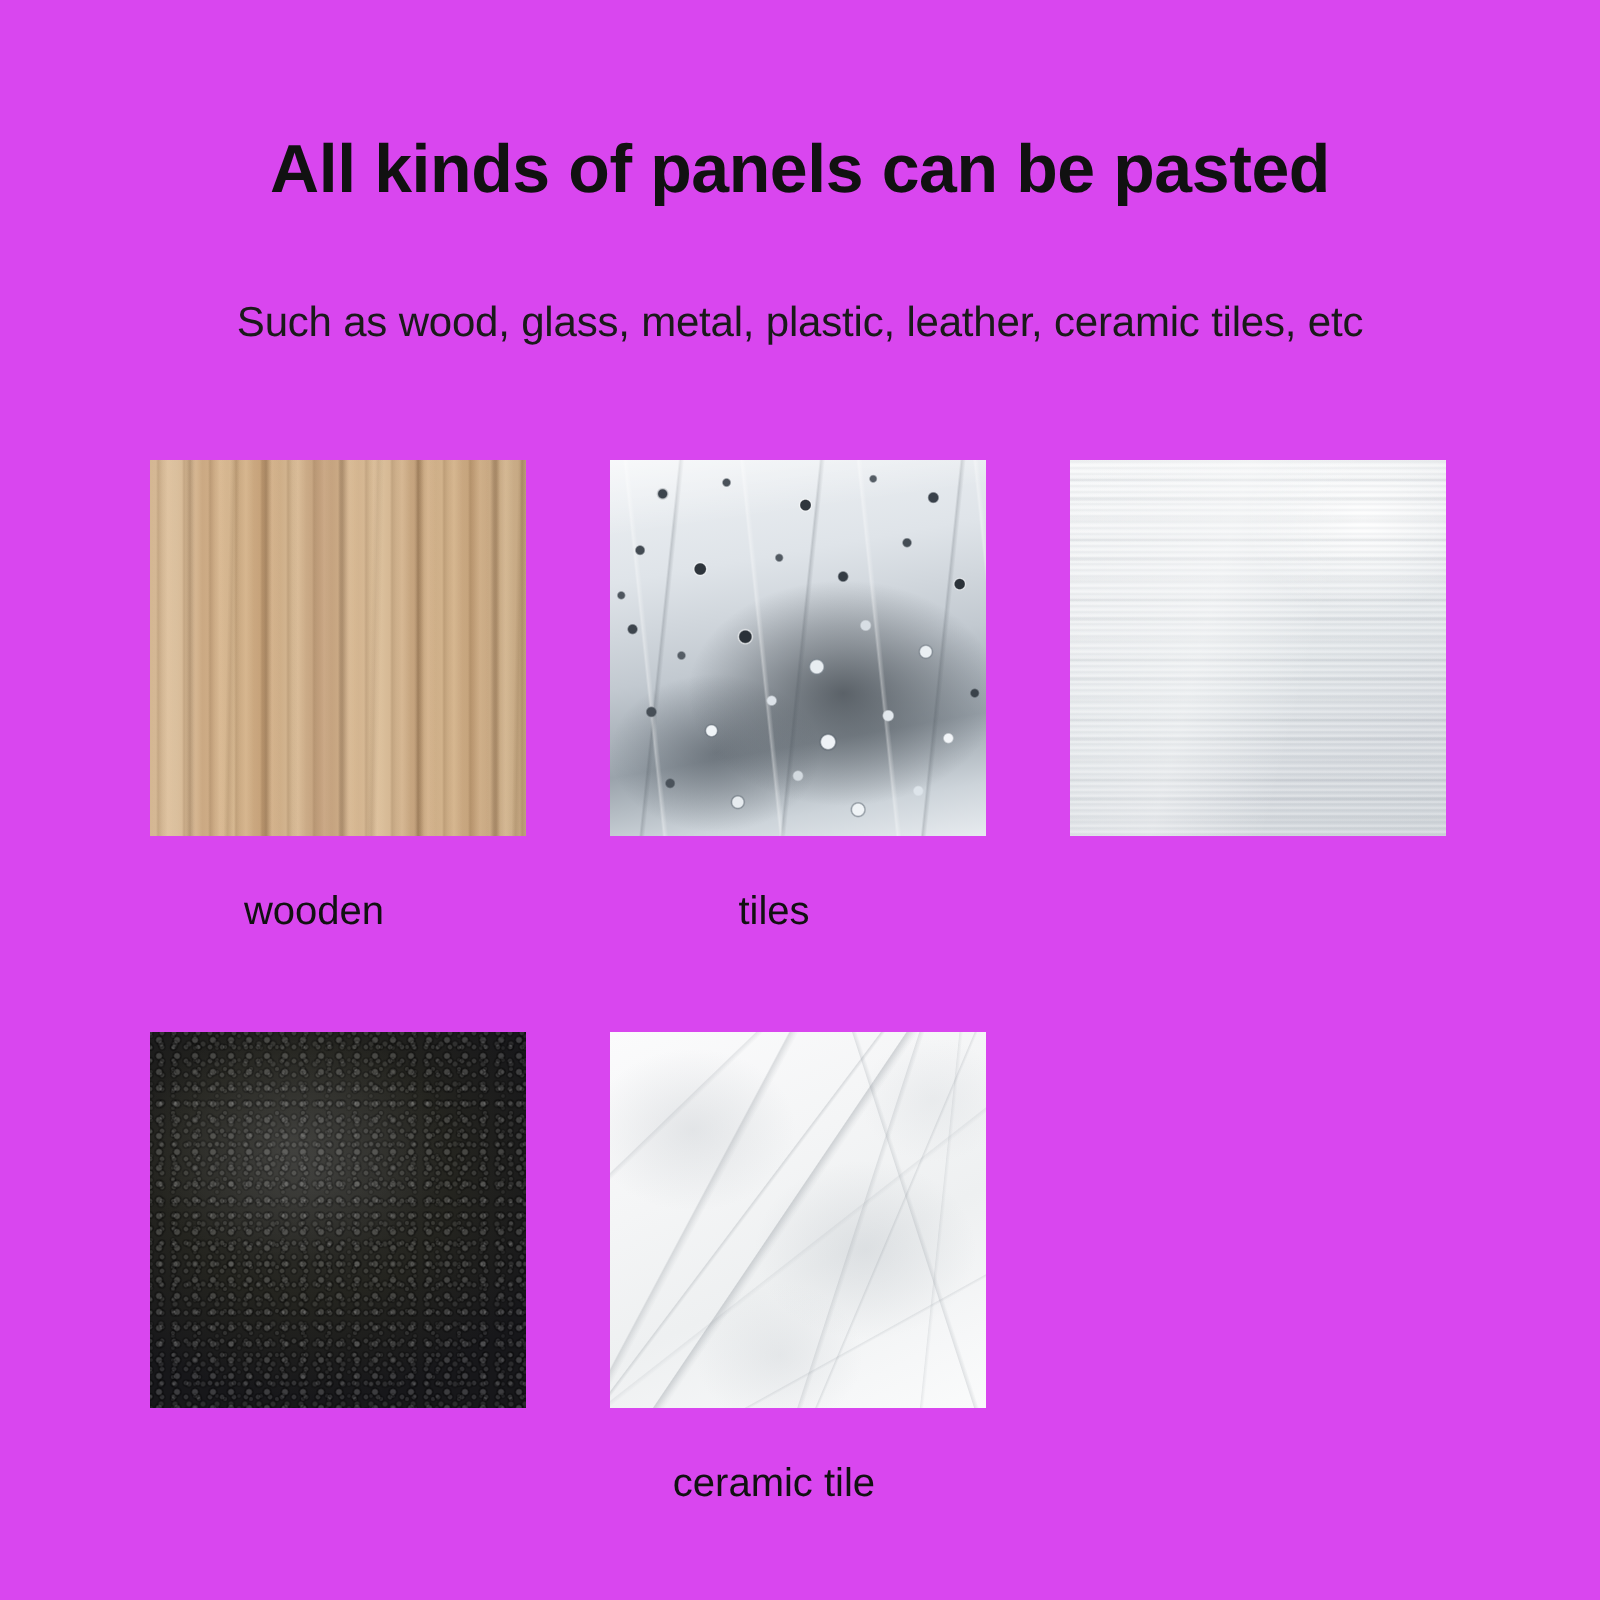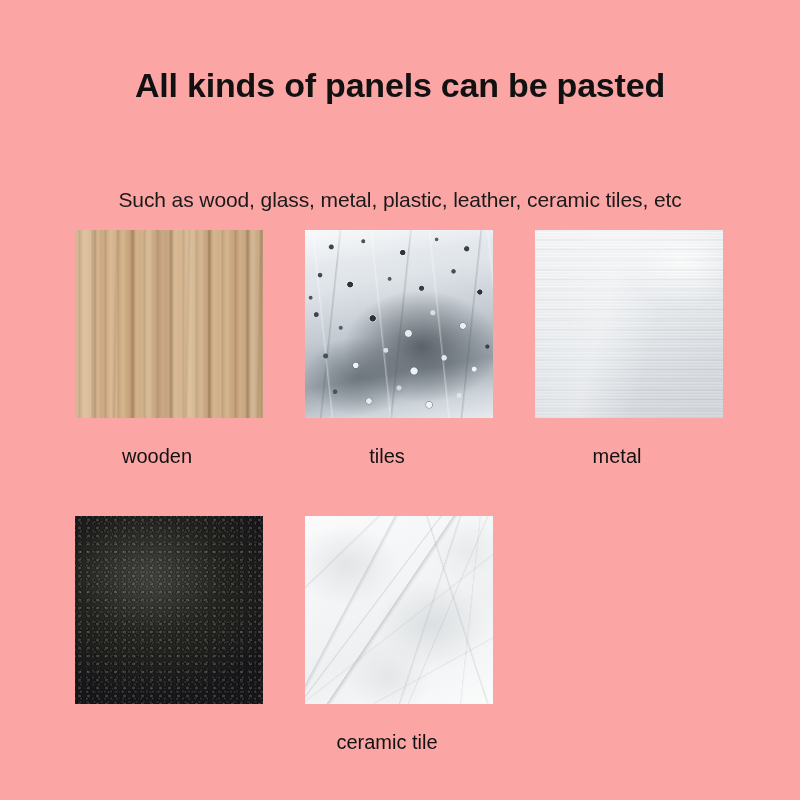--- a/index.html
+++ b/index.html
@@ -10,21 +10,21 @@
     width: 800px;
     height: 800px;
     background: #ffffff;
     font-family: "Liberation Sans", sans-serif;
     overflow: hidden;
   }
   .page {
     position: relative;
     width: 800px;
     height: 800px;
-    background: #fca5a5;
+    background: #d946ef;
   }
 
   
   .headline {
     position: absolute;
     top: 66px;
     left: 0;
     width: 800px;
     text-align: center;
     font-size: 34px;
@@ -35,21 +35,20 @@
   .subhead {
     position: absolute;
     top: 150px;
     left: 0;
     width: 800px;
     text-align: center;
     font-size: 21px;
     font-weight: normal;
     color: #1a1a1a;
     letter-spacing: -0.1px;
-    margin-top: 38px;
   }
 
   
   .grid {
     position: absolute;
     top: 230px;
     left: 75px;
     width: 648px;
     display: grid;
     grid-template-columns: repeat(3, 188px);
@@ -349,21 +348,20 @@
       </div>
       <div class="caption">tiles</div>
     </div>
 
     <div class="cell">
       <div class="swatch">
         <div class="tex metal-base"></div>
         <div class="tex metal-brush"></div>
         <div class="tex metal-sheen"></div>
       </div>
-      <div class="caption">metal</div>
     </div>
 
 
     <div class="cell">
       <div class="swatch">
         <div class="tex cortex-base"></div>
         <div class="tex cortex-pebble"></div>
         <div class="tex cortex-pebble2"></div>
         <div class="tex cortex-sheen"></div>
       </div>

